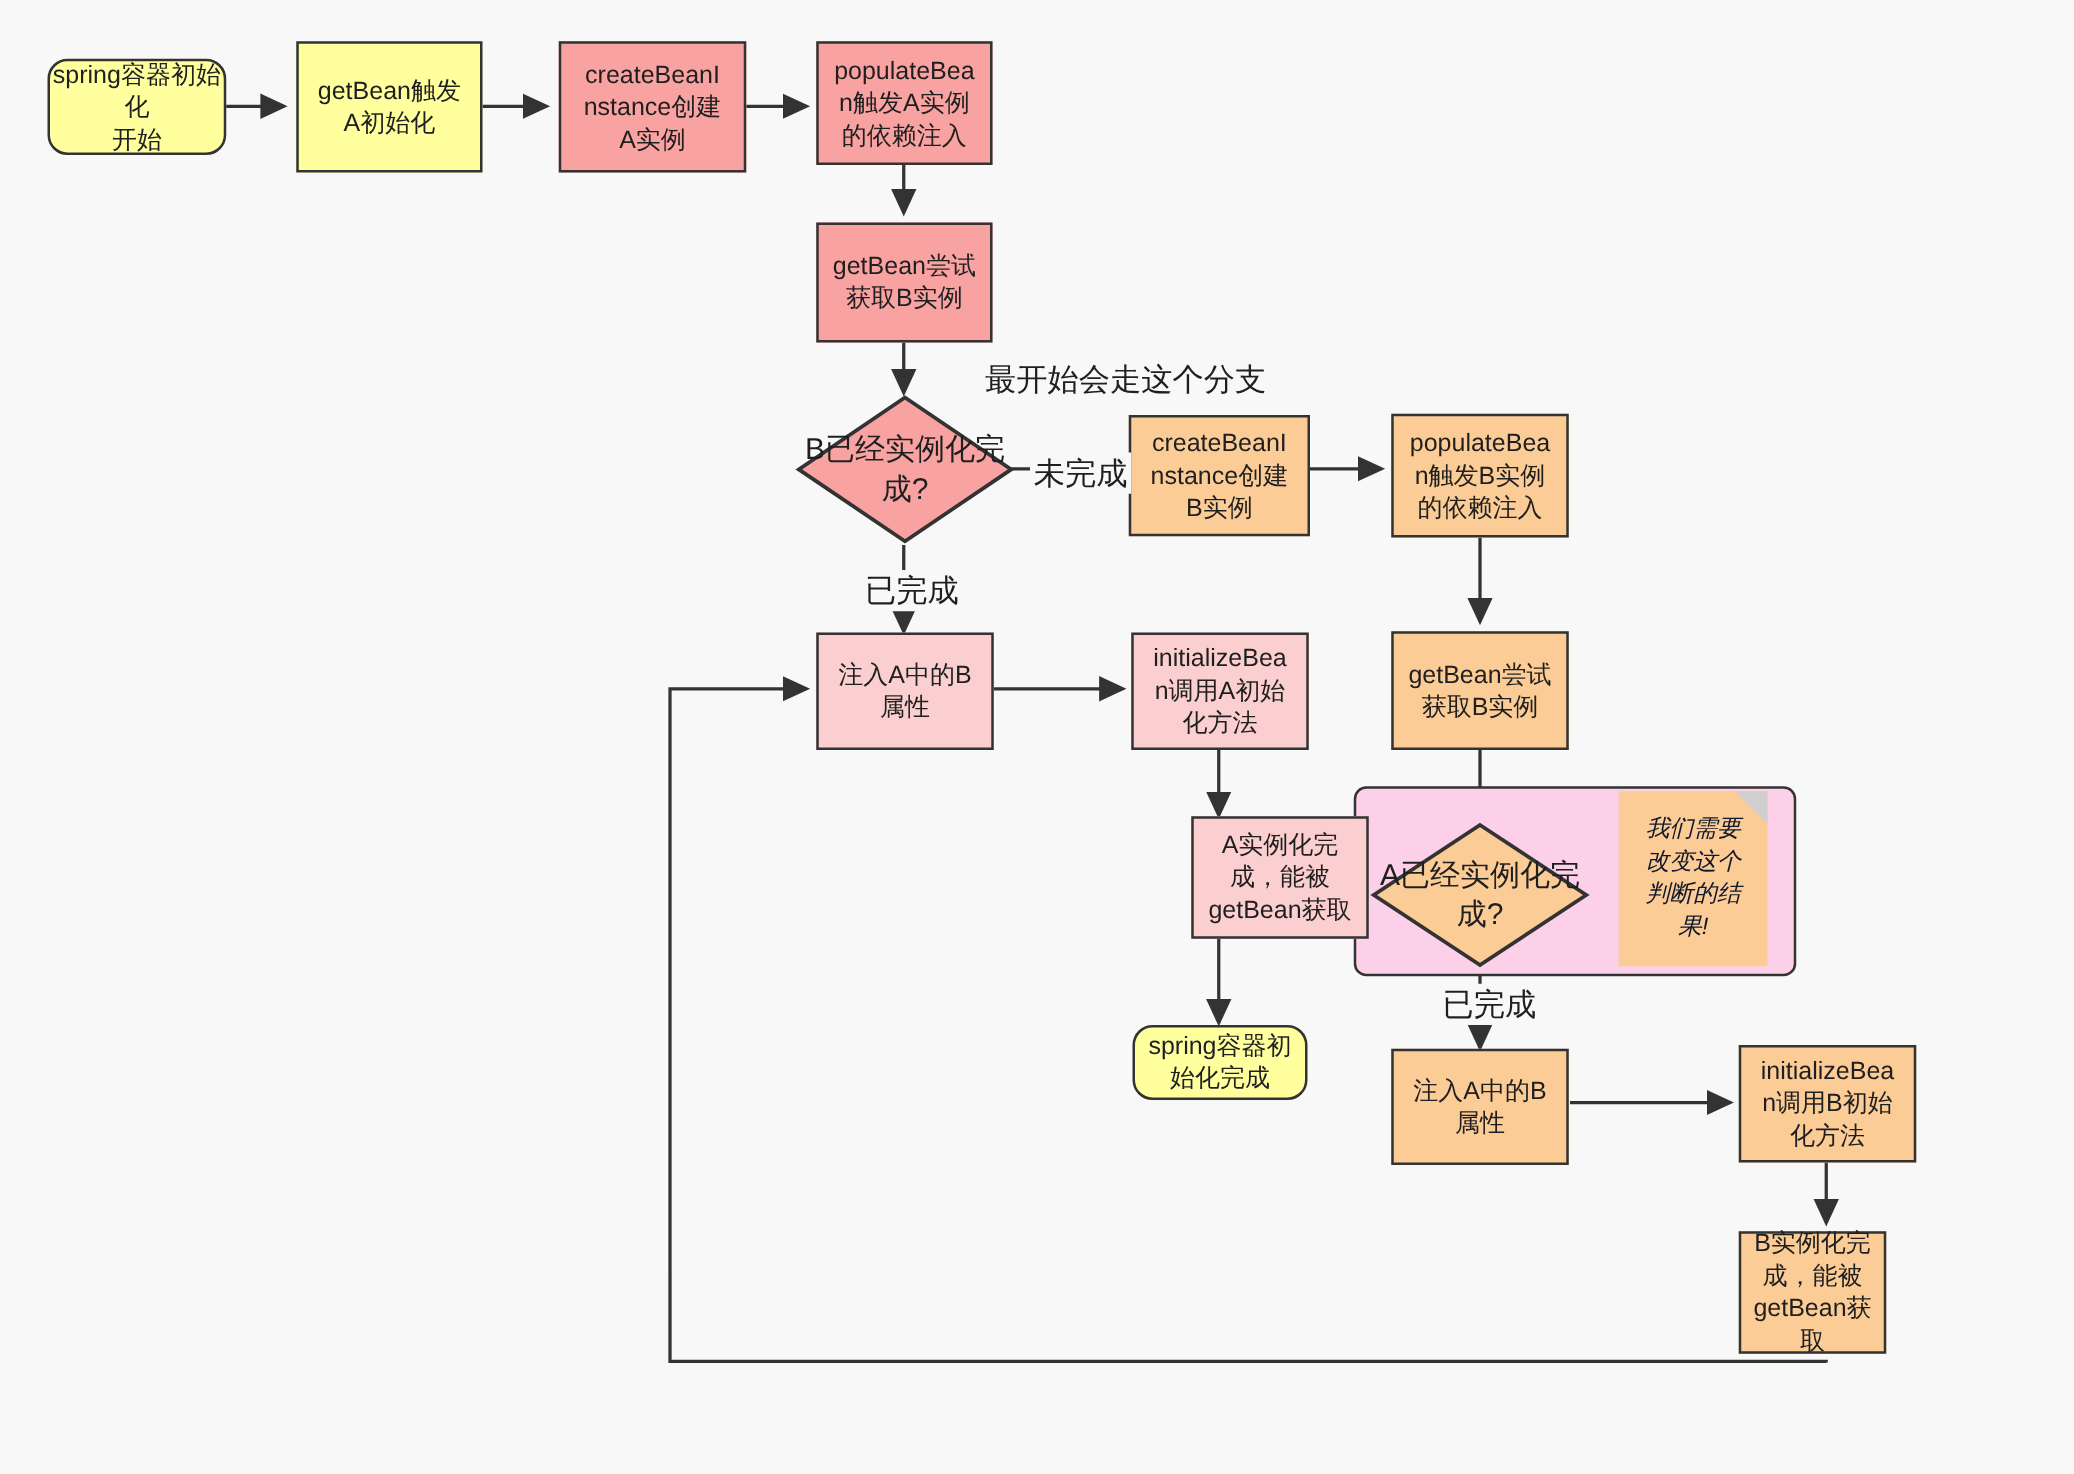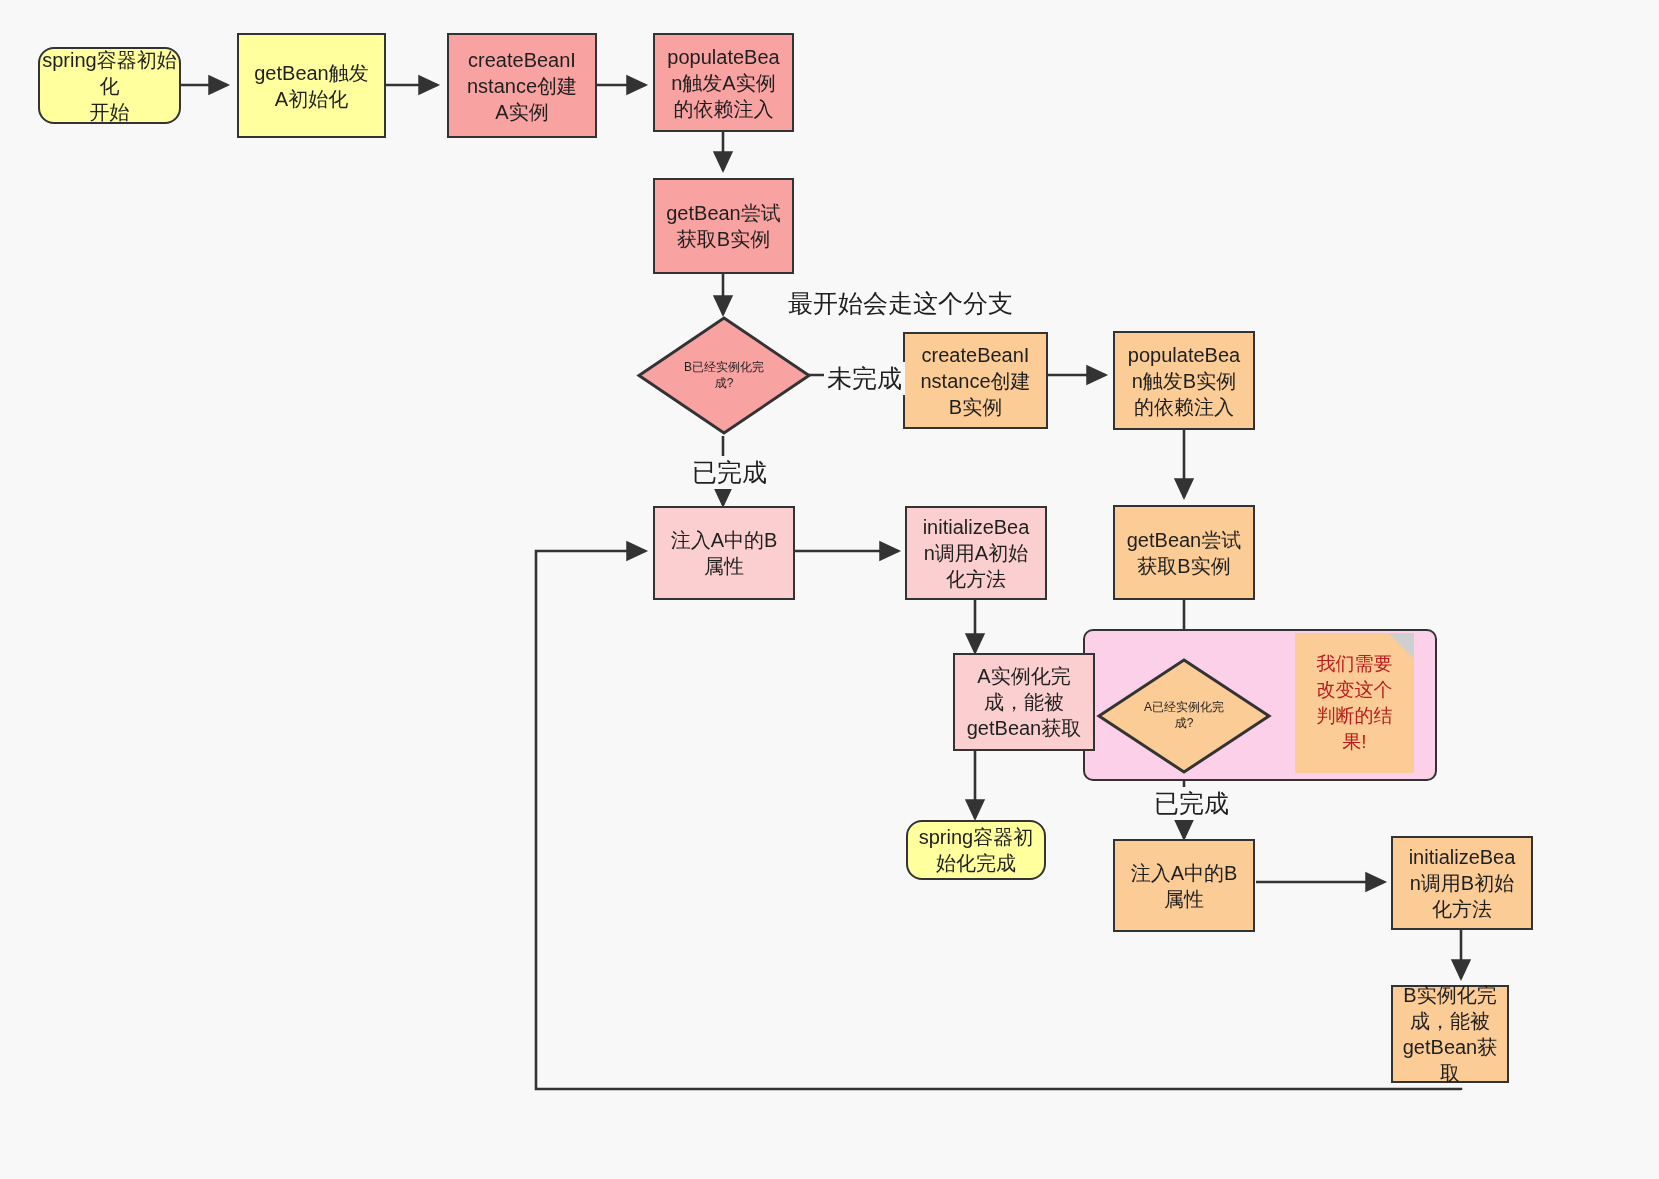--- a/index.html
+++ b/index.html
@@ -33,44 +33,45 @@
   .stadium{border-radius:16px;}
 
   
   .diamond{
     position:absolute;z-index:3;
     display:flex;align-items:center;justify-content:center;
   }
   .diamond .dshape{position:absolute;left:0;top:0;width:100%;height:100%;}
   .diamond .dlabel{
     position:relative;z-index:2;text-align:center;
-    font-size:12px;line-height:1.30;color:#1f1f1f;white-space:pre-line;
+    font-size:24px;line-height:1.30;color:#1f1f1f;white-space:pre-line;
     padding:0 6px;
   }
 
   
   .subgraph{
     position:absolute;
     background:#fbd0e8;
     border:2.5px solid #333333;
     border-radius:10px;
     z-index:1;
   }
 
   
   .note{
     position:absolute;
     background:#fbcc96;
     z-index:2;
     display:flex;align-items:center;justify-content:center;
     text-align:center;
-    font-size:19px;line-height:1.38;color:#b91c1c;
+    font-size:19px;line-height:1.38;color:#0f172a;
     white-space:pre-line;
     box-sizing:border-box;
     padding:6px 8px 6px 8px;
+    font-style:italic;
   }
   .note .fold{
     position:absolute;right:0;top:0;
     width:0;height:0;
     border-left:26px solid transparent;
     border-top:26px solid #cfcfcf;
   }
 
   
   .elabel{

